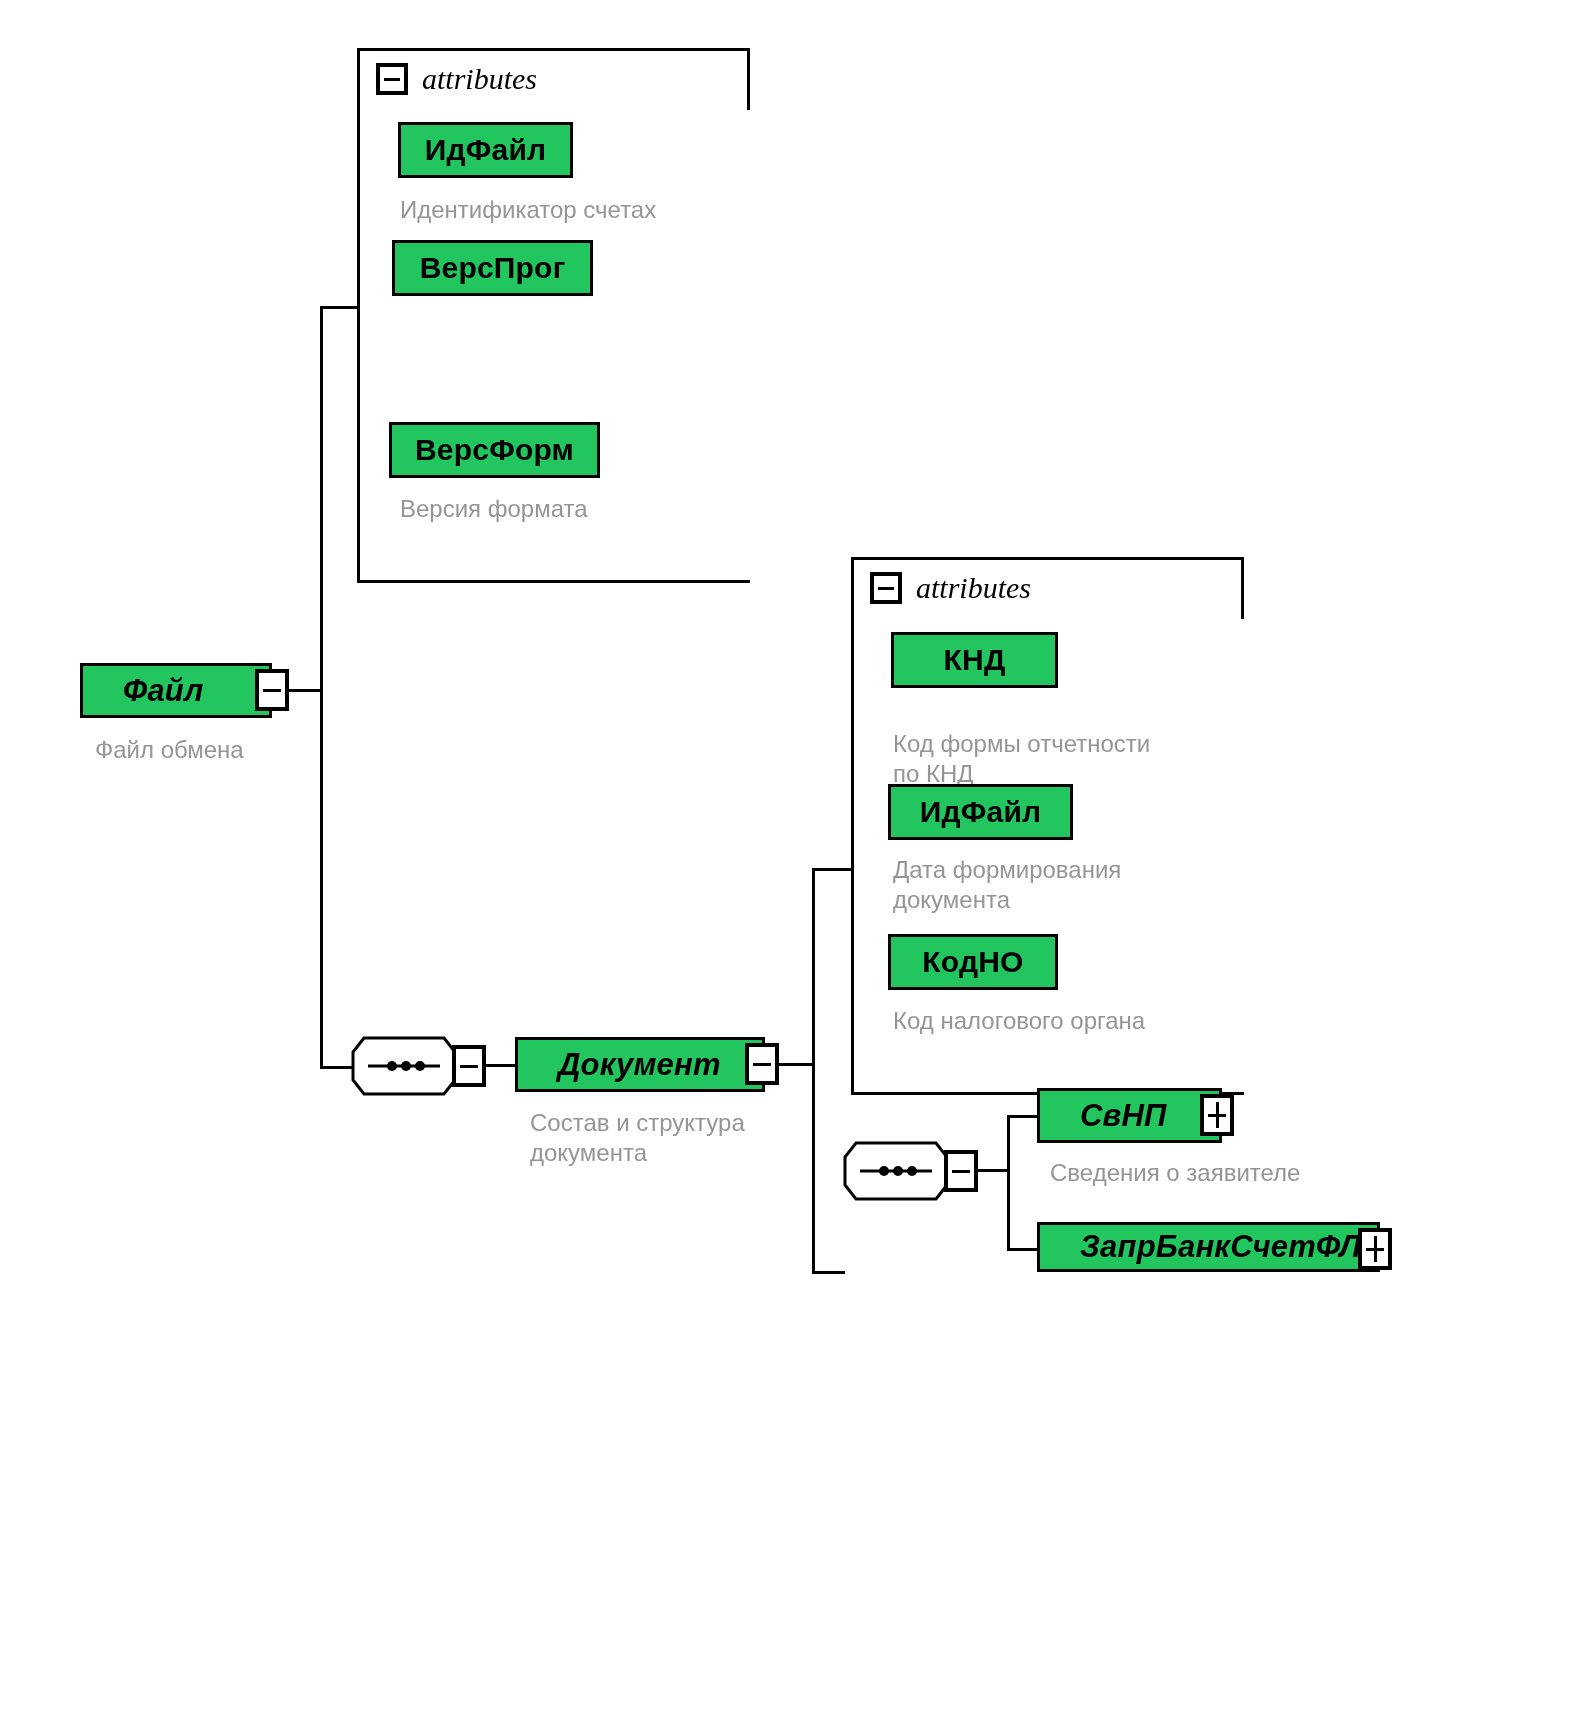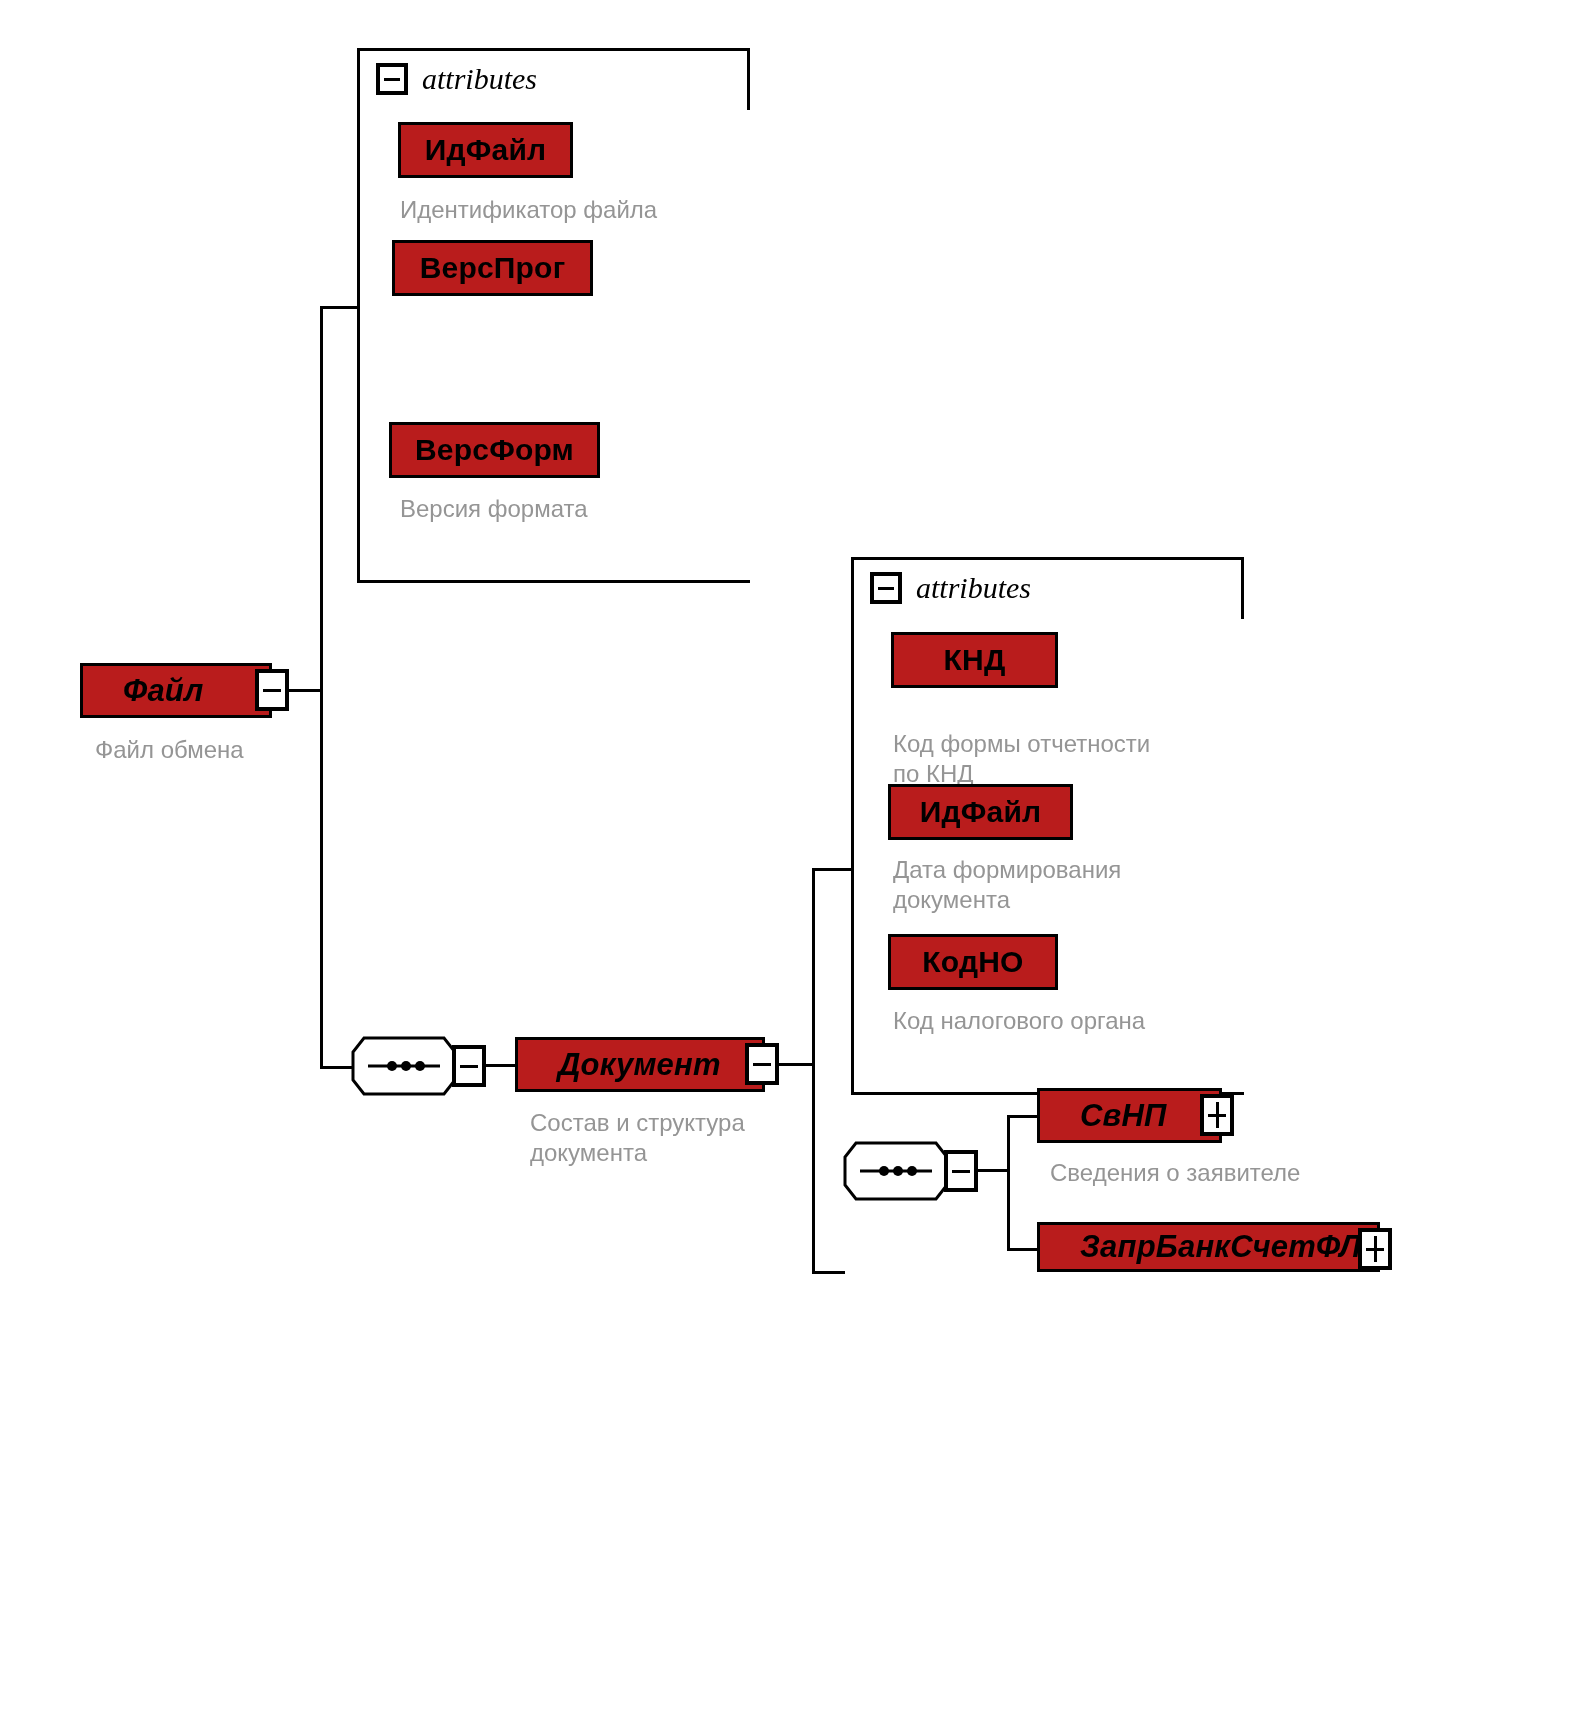--- a/index.html
+++ b/index.html
@@ -27,21 +27,21 @@
   .line-v {
     position: absolute;
     background: #000000;
     width: 3px;
   }
 
   
   .node {
     position: absolute;
     box-sizing: border-box;
-    background: #b91c1c;
+    background: #22c55e;
     border: 3px solid #000000;
     display: flex;
     align-items: center;
     justify-content: center;
   }
   .node .node-label {
     font-weight: bold;
     color: #000000;
     white-space: nowrap;
     letter-spacing: 0.2px;
@@ -166,21 +166,21 @@
   <div class="attr-header" style="left:376px; top:62px;">
     <div class="attr-toggle">
       <div class="bar-h"></div>
     </div>
     <span class="attr-title">attributes</span>
   </div>
 
   <div class="node" style="left:398px; top:122px; width:175px; height:56px;">
     <span class="node-label" style="font-size:30px;">ИдФайл</span>
   </div>
-  <div class="caption" style="left:400px; top:195px; width:330px;">Идентификатор файла</div>
+  <div class="caption" style="left:400px; top:195px; width:330px;">Идентификатор счетах</div>
 
   <div class="node" style="left:392px; top:240px; width:201px; height:56px;">
     <span class="node-label" style="font-size:30px;">ВерсПрог</span>
   </div>
 
   <div class="node" style="left:389px; top:422px; width:211px; height:56px;">
     <span class="node-label" style="font-size:30px;">ВерсФорм</span>
   </div>
   <div class="caption" style="left:400px; top:494px; width:300px;">Версия формата</div>
 

